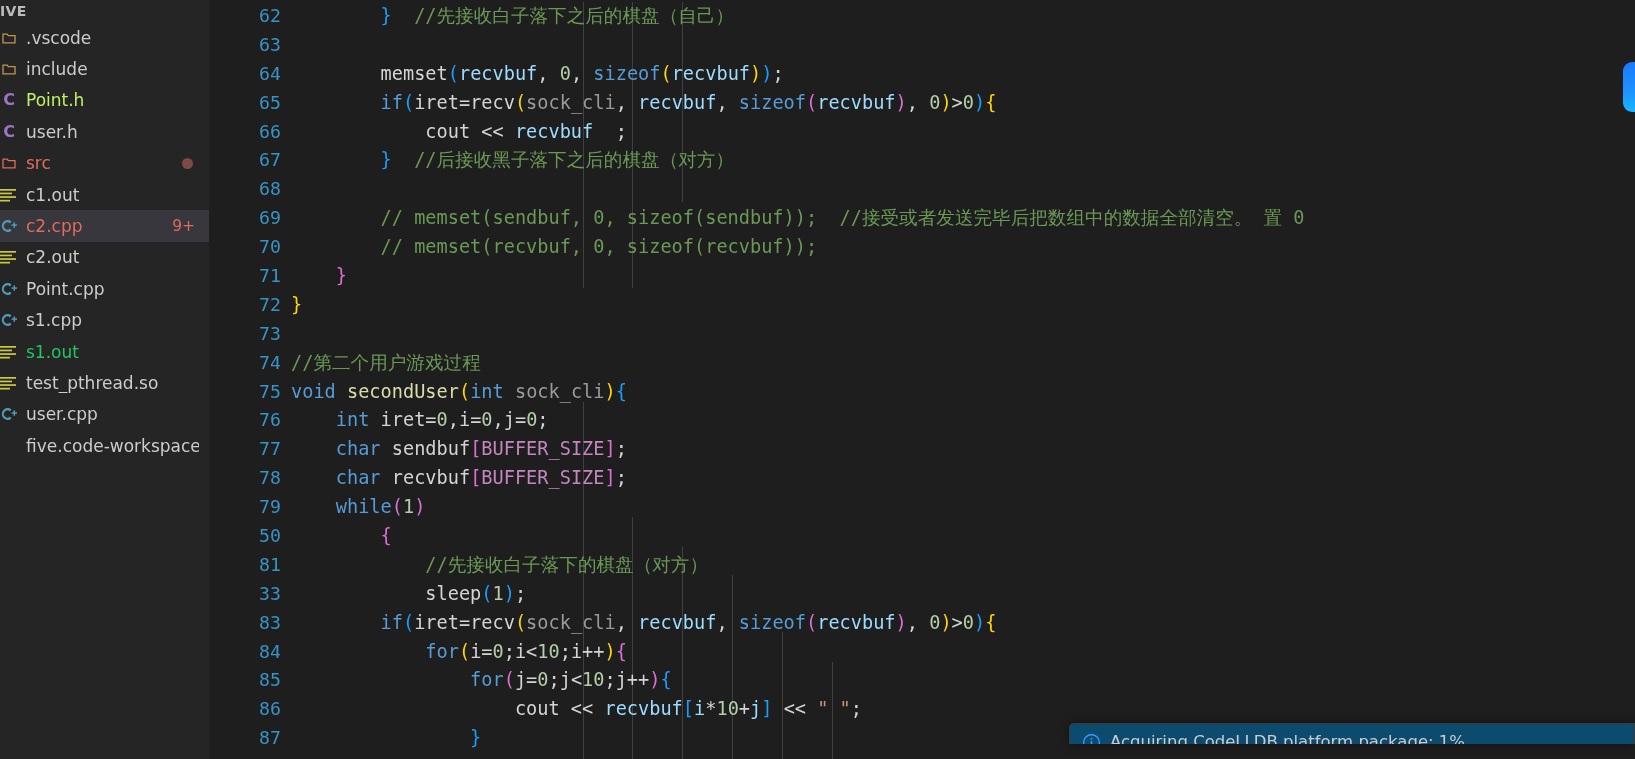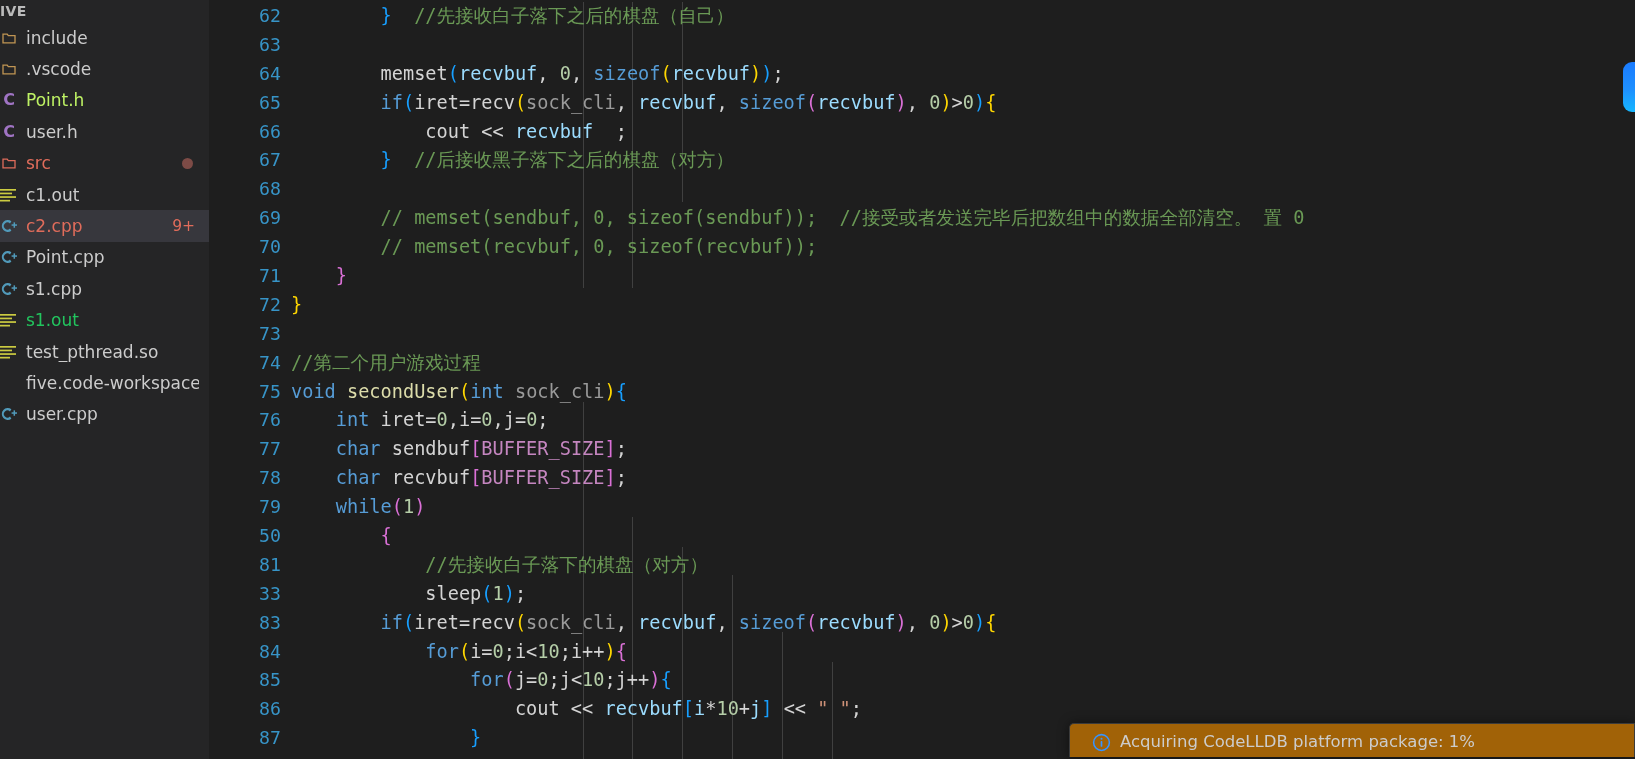--- a/index.html
+++ b/index.html
@@ -147,29 +147,29 @@
     border-top-left-radius: 9px;
     border-bottom-left-radius: 9px;
   }
 
   
   #notification {
     position: absolute;
     left: 1069px;
     top: 723px;
     width: 566px;
-    height: 34px;
-    background: #a16207;
+    height: 21px;
+    background: #0c4a6e;
     border: 1px solid #3b3b3b;
     border-bottom: none;
     border-top-left-radius: 5px;
     box-shadow: 0 0 12px rgba(0,0,0,0.45);
     display: flex;
     align-items: flex-start;
-    padding: 8px 12px 0 22px;
+    padding: 8px 12px 0 12px;
     overflow: hidden;
   }
   #notification .ninfo {
     flex: 0 0 auto;
     width: 19px; height: 19px;
     margin-right: 9px;
     margin-top: 1px;
   }
   #notification .ntext {
     color: #cccccc;
@@ -186,29 +186,29 @@
 
   <div id="sidebar">
     <div id="sidebar-title">IVE</div>
     <div id="file-tree">
         <div class="tree-row depth0" style="padding-left: 0px;">
           <span class="ico">
             <svg width="14" height="14" viewBox="0 0 14 14">
               <path d="M1 3.2h4.2l1.1 1.4H13v7.2H1z" fill="none" stroke="#c09553" stroke-width="1.3"></path>
             </svg>
           </span>
-          <span class="lbl" style="color: rgb(204, 204, 204);">include</span>
+          <span class="lbl" style="color: rgb(204, 204, 204);">.vscode</span>
         </div>
         <div class="tree-row depth0" style="padding-left: 0px;">
           <span class="ico">
             <svg width="14" height="14" viewBox="0 0 14 14">
               <path d="M1 3.2h4.2l1.1 1.4H13v7.2H1z" fill="none" stroke="#c09553" stroke-width="1.3"></path>
             </svg>
           </span>
-          <span class="lbl" style="color: rgb(204, 204, 204);">.vscode</span>
+          <span class="lbl" style="color: rgb(204, 204, 204);">include</span>
         </div>
         <div class="tree-row depth1" style="padding-left: 0px;">
           <span class="ico">
             <span style="color:#a074c4;font-family:'DejaVu Sans',sans-serif;font-size:16px;font-weight:600;">C</span>
           </span>
           <span class="lbl" style="color: #bef264;">Point.h</span>
         </div>
         <div class="tree-row depth1" style="padding-left: 0px;">
           <span class="ico">
             <span style="color:#a074c4;font-family:'DejaVu Sans',sans-serif;font-size:16px;font-weight:600;">C</span>
@@ -241,73 +241,84 @@
               <path d="M11.4 4.2A6 6 0 1 0 11.4 13.8L10 11.6a3.6 3.6 0 1 1 0-5.2z" fill="#519aba"></path>
               <rect x="11.6" y="7.3" width="5.4" height="1.5" fill="#519aba"></rect>
               <rect x="13.55" y="5.35" width="1.5" height="5.4" fill="#519aba"></rect>
             </svg>
           </span>
           <span class="lbl" style="color: rgb(224, 108, 91);">c2.cpp</span>
           <span class="badge-count">9+</span>
         </div>
         <div class="tree-row depth1" style="padding-left: 0px;">
           <span class="ico">
-            <svg width="18" height="18" viewBox="0 0 18 18">
-              <path d="M11.4 4.2A6 6 0 1 0 11.4 13.8L10 11.6a3.6 3.6 0 1 1 0-5.2z" fill="#519aba"></path>
-              <rect x="11.6" y="7.3" width="5.4" height="1.5" fill="#519aba"></rect>
-              <rect x="13.55" y="5.35" width="1.5" height="5.4" fill="#519aba"></rect>
-            </svg>
-          </span>
-          <span class="lbl" style="color: rgb(204, 204, 204);">Point.cpp</span>
-        </div>
-        <div class="tree-row depth1" style="padding-left: 0px;">
-          <span class="ico">
-            <svg width="18" height="18" viewBox="0 0 18 18">
-              <path d="M11.4 4.2A6 6 0 1 0 11.4 13.8L10 11.6a3.6 3.6 0 1 1 0-5.2z" fill="#519aba"></path>
-              <rect x="11.6" y="7.3" width="5.4" height="1.5" fill="#519aba"></rect>
-              <rect x="13.55" y="5.35" width="1.5" height="5.4" fill="#519aba"></rect>
-            </svg>
-          </span>
-          <span class="lbl" style="color: rgb(204, 204, 204);">s1.cpp</span>
-        </div>
-        <div class="tree-row depth1" style="padding-left: 0px;">
-          <span class="ico">
             <svg width="18" height="14" viewBox="0 0 18 14">
               <rect x="0" y="1" width="16" height="1.7" fill="#cbcb41"></rect>
               <rect x="0" y="4.6" width="12" height="1.7" fill="#cbcb41"></rect>
               <rect x="0" y="8.2" width="16" height="1.7" fill="#cbcb41"></rect>
               <rect x="0" y="11.8" width="10" height="1.7" fill="#cbcb41"></rect>
             </svg>
           </span>
-          <span class="lbl" style="color: #22c55e;">s1.out</span>
+          <span class="lbl" style="color: rgb(204, 204, 204);">c2.out</span>
+        </div>
+        <div class="tree-row depth1" style="padding-left: 0px;">
+          <span class="ico">
+            <svg width="18" height="18" viewBox="0 0 18 18">
+              <path d="M11.4 4.2A6 6 0 1 0 11.4 13.8L10 11.6a3.6 3.6 0 1 1 0-5.2z" fill="#519aba"></path>
+              <rect x="11.6" y="7.3" width="5.4" height="1.5" fill="#519aba"></rect>
+              <rect x="13.55" y="5.35" width="1.5" height="5.4" fill="#519aba"></rect>
+            </svg>
+          </span>
+          <span class="lbl" style="color: rgb(204, 204, 204);">Point.cpp</span>
+        </div>
+        <div class="tree-row depth1" style="padding-left: 0px;">
+          <span class="ico">
+            <svg width="18" height="18" viewBox="0 0 18 18">
+              <path d="M11.4 4.2A6 6 0 1 0 11.4 13.8L10 11.6a3.6 3.6 0 1 1 0-5.2z" fill="#519aba"></path>
+              <rect x="11.6" y="7.3" width="5.4" height="1.5" fill="#519aba"></rect>
+              <rect x="13.55" y="5.35" width="1.5" height="5.4" fill="#519aba"></rect>
+            </svg>
+          </span>
+          <span class="lbl" style="color: rgb(204, 204, 204);">s1.cpp</span>
         </div>
         <div class="tree-row depth1" style="padding-left: 0px;">
           <span class="ico">
             <svg width="18" height="14" viewBox="0 0 18 14">
               <rect x="0" y="1" width="16" height="1.7" fill="#cbcb41"></rect>
               <rect x="0" y="4.6" width="12" height="1.7" fill="#cbcb41"></rect>
               <rect x="0" y="8.2" width="16" height="1.7" fill="#cbcb41"></rect>
               <rect x="0" y="11.8" width="10" height="1.7" fill="#cbcb41"></rect>
             </svg>
           </span>
+          <span class="lbl" style="color: #22c55e;">s1.out</span>
+        </div>
+        <div class="tree-row depth1" style="padding-left: 0px;">
+          <span class="ico">
+            <svg width="18" height="14" viewBox="0 0 18 14">
+              <rect x="0" y="1" width="16" height="1.7" fill="#cbcb41"></rect>
+              <rect x="0" y="4.6" width="12" height="1.7" fill="#cbcb41"></rect>
+              <rect x="0" y="8.2" width="16" height="1.7" fill="#cbcb41"></rect>
+              <rect x="0" y="11.8" width="10" height="1.7" fill="#cbcb41"></rect>
+            </svg>
+          </span>
           <span class="lbl" style="color: rgb(204, 204, 204);">test_pthread.so</span>
-        </div>
-        <div class="tree-row depth0" style="padding-left: 0px;">
-          <span class="ico"></span>
-          <span class="lbl" style="color: rgb(204, 204, 204);">five.code-workspace</span>
         </div>
         <div class="tree-row depth1" style="padding-left: 0px;">
           <span class="ico">
             <svg width="18" height="18" viewBox="0 0 18 18">
               <path d="M11.4 4.2A6 6 0 1 0 11.4 13.8L10 11.6a3.6 3.6 0 1 1 0-5.2z" fill="#519aba"></path>
               <rect x="11.6" y="7.3" width="5.4" height="1.5" fill="#519aba"></rect>
               <rect x="13.55" y="5.35" width="1.5" height="5.4" fill="#519aba"></rect>
             </svg>
           </span>
           <span class="lbl" style="color: rgb(204, 204, 204);">user.cpp</span>
+        </div>
+        <div class="tree-row depth0" style="padding-left: 0px;">
+          <span class="ico"></span>
+          <span class="lbl" style="color: rgb(204, 204, 204);">five.code-workspace</span>
         </div>
       </div>
   </div>
 
   <div id="editor">
     <div id="gutter-gap"></div>
     <div id="code-surface">
       <div class="guides" id="guides">
           <div class="guide" style="left: 374px; top: 0px; height: 286px;"></div>
           <div class="guide" style="left: 423px; top: 0px; height: 286px;"></div>

